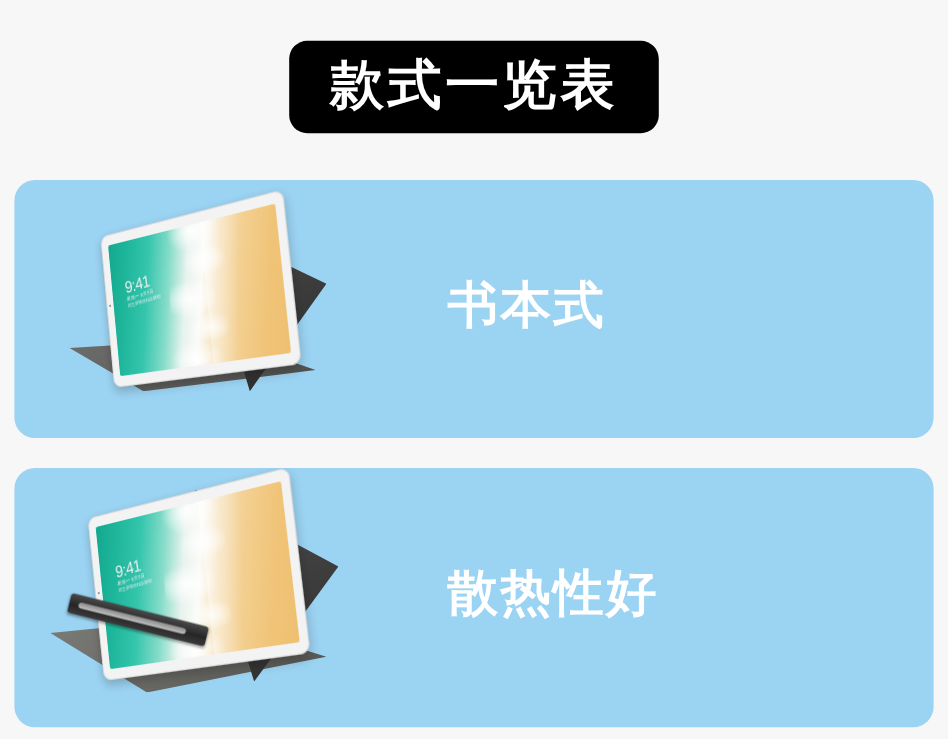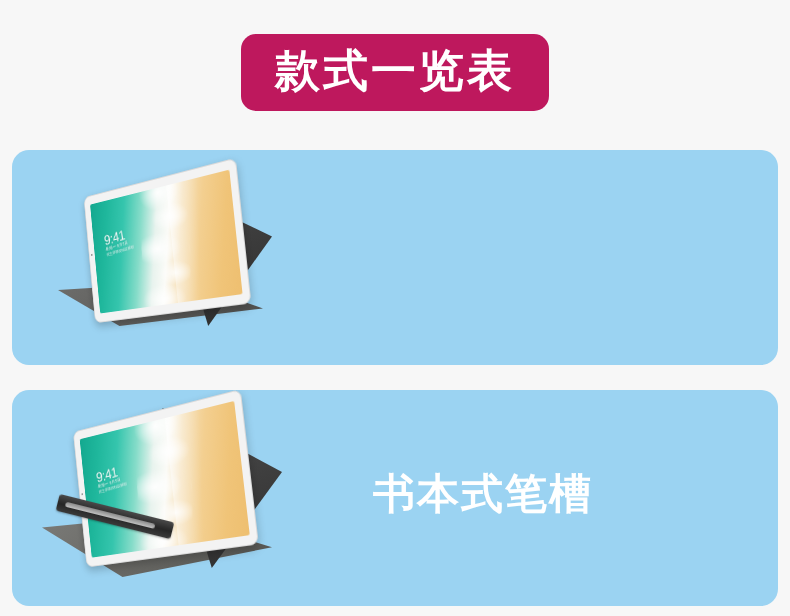--- a/index.html
+++ b/index.html
@@ -18,21 +18,21 @@
   
   .title-wrap {
     position: absolute;
     left: 0;
     top: 34px;
     width: 790px;
     display: flex;
     justify-content: center;
   }
   .title-banner {
-    background: #be185d;
+    background: #000000;
     border-radius: 15px;
     padding: 13px 34px 17px 34px;
     display: inline-block;
     line-height: 1;
   }
   .title-text {
     color: #ffffff;
     font-size: 45px;
     font-weight: bold;
     letter-spacing: 3px;
@@ -297,20 +297,21 @@
             <span class="lock-hint">按主屏幕按钮以解锁</span>
           </div>
         </div>
         <div class="bezel-dot"></div>
       </div>
 
     </div>
   </div>
 
   <div class="card-body">
+    <h2 class="card-heading">书本式</h2>
   </div>
 </div>
 
 <div class="card" id="card-1">
 
   <div class="card-image">
     <div class="tablet-scene">
       <div class="case-base"></div>
       <div class="case-stand"></div>
       <div class="tablet">
@@ -321,15 +322,15 @@
             <span class="lock-hint">按主屏幕按钮以解锁</span>
           </div>
         </div>
         <div class="bezel-dot"></div>
       </div>
       <div class="pen-slot"></div>
     </div>
   </div>
 
   <div class="card-body">
-    <h2 class="card-heading">书本式笔槽</h2>
+    <h2 class="card-heading">散热性好</h2>
   </div>
 </div>
 
 </body></html>

